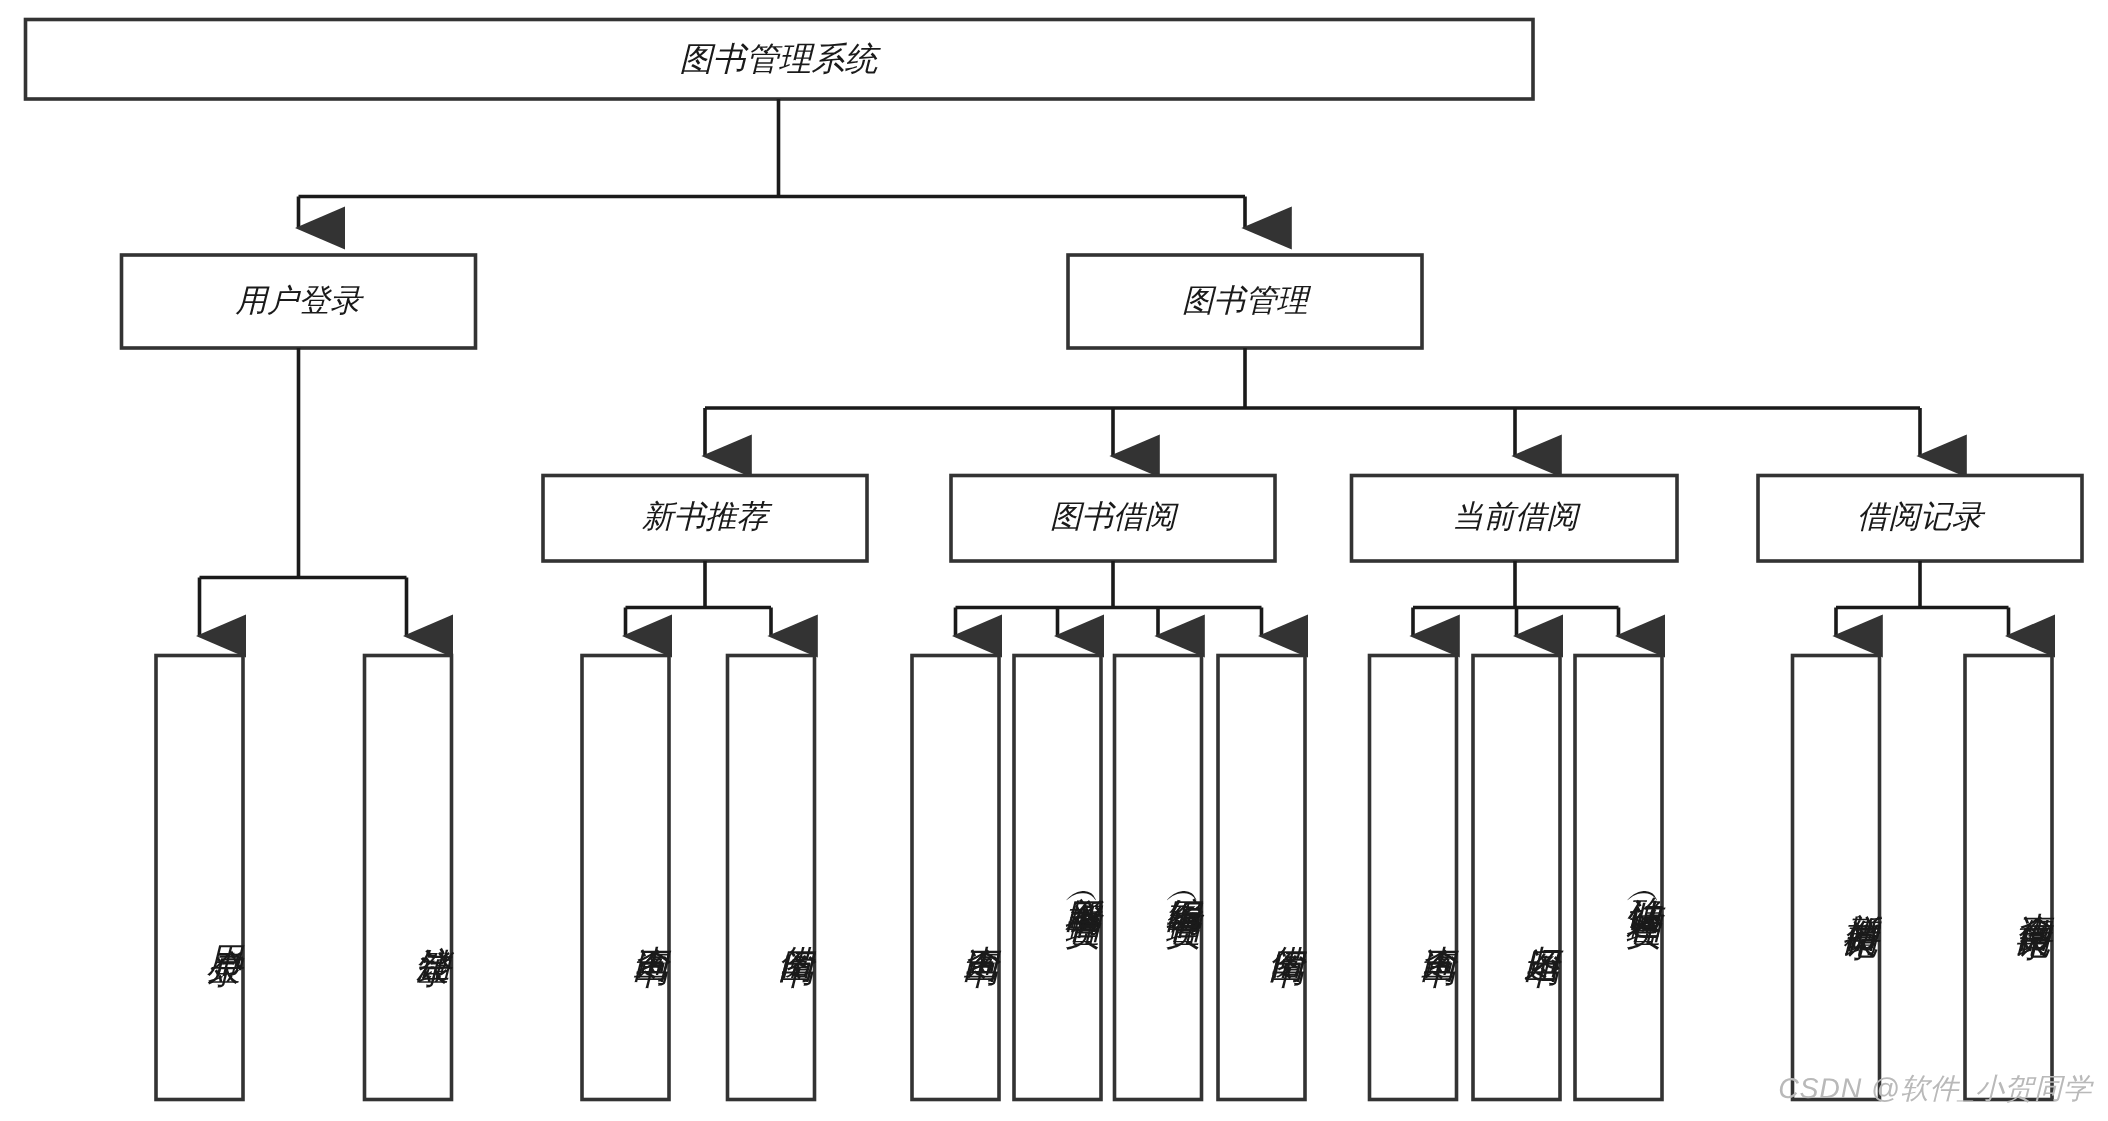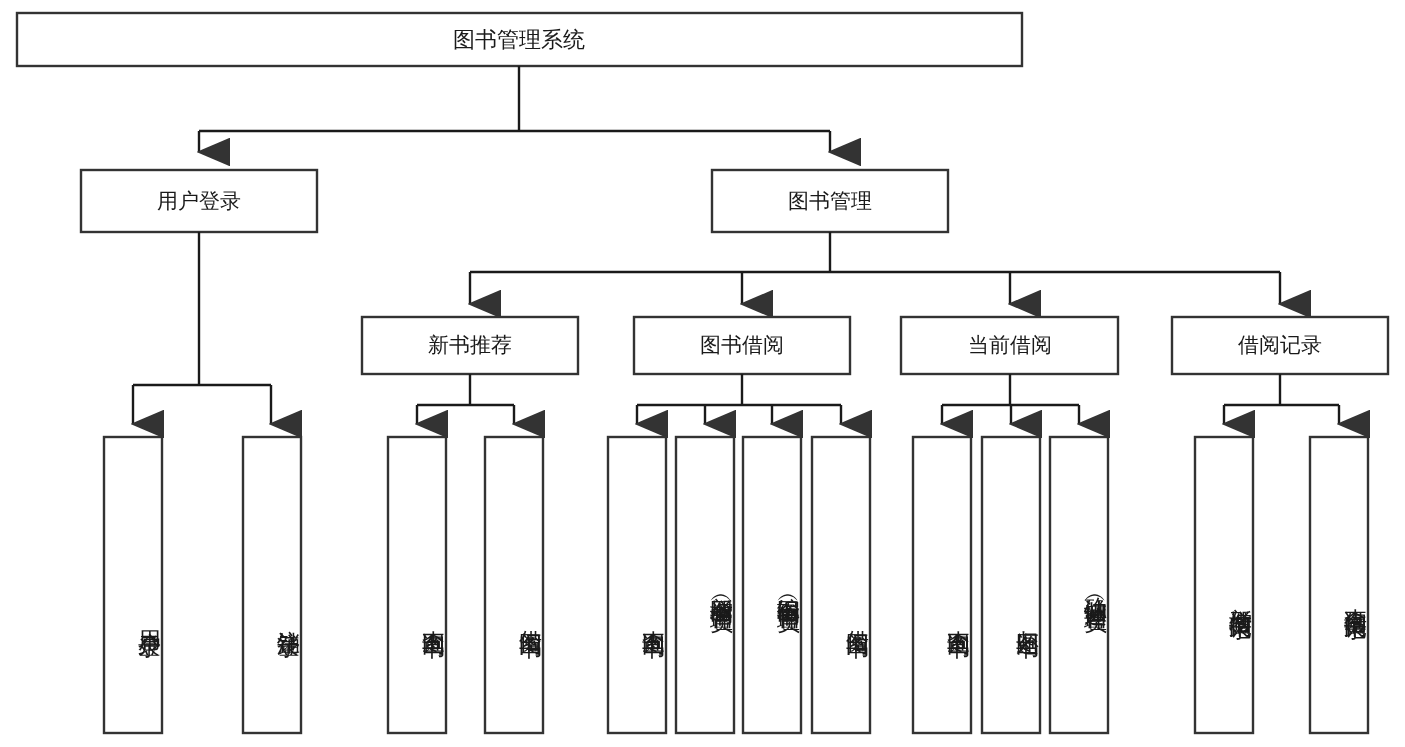--- a/index.html
+++ b/index.html
@@ -11,20 +11,21 @@
     width: 1405px;
     height: 747px;
     font-family: "Liberation Sans", "DejaVu Sans", sans-serif;
     overflow: hidden;
   }
   #diagram-root {
     position: relative;
     width: 1405px;
     height: 747px;
     background: #ffffff;
+    font-style: italic;
   }
   svg.diagram-canvas {
     position: absolute;
     top: 0;
     left: 0;
     width: 1405px;
     height: 747px;
   }
   .node-box {
     fill: #ffffff;
@@ -211,14 +212,15 @@
   <div class="vlabel" style="left:743px; top:443px; width:58px; height:290px;">编辑图书（管理员）</div>
   <div class="vlabel" style="left:812px; top:498px; width:58px; height:235px;">借阅图书</div>
 
   <div class="vlabel" style="left:913px; top:498px; width:58px; height:235px;">查询图书</div>
   <div class="vlabel" style="left:982px; top:498px; width:58px; height:235px;">归还图书</div>
   <div class="vlabel" style="left:1050px; top:443px; width:58px; height:290px;">确认归还（管理员）</div>
 
   <div class="vlabel" style="left:1195px; top:458px; width:58px; height:275px;">新增借阅记录</div>
   <div class="vlabel" style="left:1310px; top:458px; width:58px; height:275px;">查询借阅记录</div>
 
+  <div class="watermark" style="right:10px; bottom:8px;">CSDN @软件_小贺同学</div>
 
 </div>
 
 </body></html>

